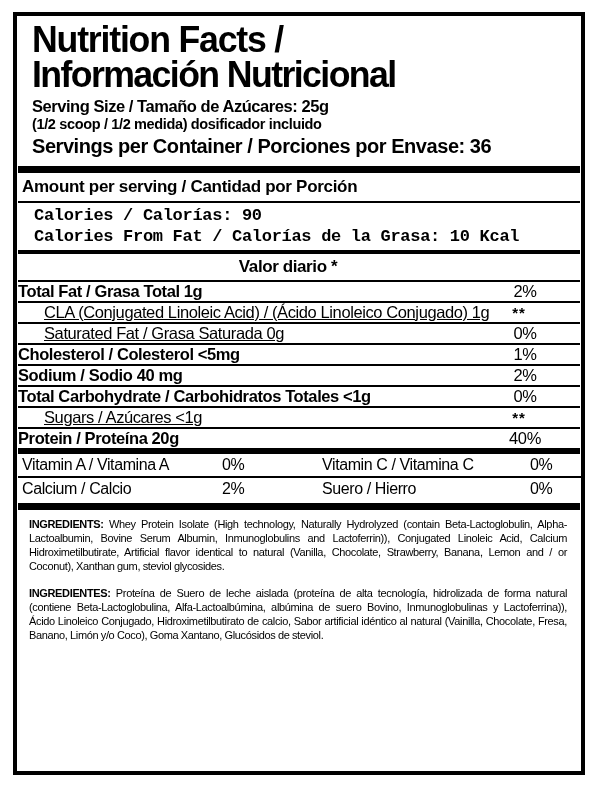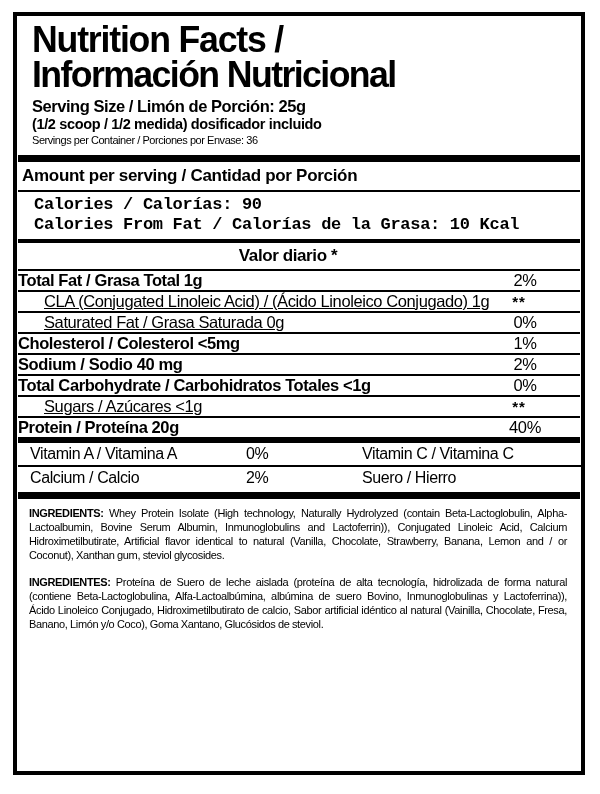--- a/index.html
+++ b/index.html
@@ -57,22 +57,22 @@
     white-space: nowrap;
   }
   .serving-sub {
     font-weight: bold;
     font-size: 14.5px;
     line-height: 1.24;
     letter-spacing: -0.35px;
     white-space: nowrap;
   }
   .serving-line2 {
-    font-weight: normal;
-    font-size: 11px;
+    font-weight: bold;
+    font-size: 20px;
     line-height: 1.26;
     letter-spacing: -0.45px;
     white-space: nowrap;
   }
 
   
   .rule-thick {
     height: 7px;
     background: #000000;
     margin: 3px 0 0 0;
@@ -150,21 +150,21 @@
     padding-right: 12px;
   }
 
   
   .vit-table {
     width: 100%;
     border-collapse: collapse;
     table-layout: fixed;
   }
   .vit-table td {
-    padding: 2px 12px;
+    padding: 2px 4px;
     font-size: 16px;
     letter-spacing: -0.4px;
     white-space: nowrap;
     vertical-align: baseline;
   }
   .vit-name-1 { padding-left: 16px; width: 192px; }
   .vit-val-1  { width: 92px; }
   .vit-name-2 { width: 200px; }
   .vit-val-2  { width: 80px; }
 
@@ -187,21 +187,21 @@
 </style>
 </head>
 <body>
 
 <div class="label-frame">
   <div class="inner">
 
     <div class="title-block">
       <div class="title-line">Nutrition Facts /</div>
       <div class="title-line two">Información Nutricional</div>
-      <div class="serving-line">Serving Size / Limón de Porción: 25g</div>
+      <div class="serving-line">Serving Size / Tamaño de Azúcares: 25g</div>
       <div class="serving-sub">(1/2 scoop / 1/2 medida) dosificador incluido</div>
       <div class="serving-line2">Servings per Container / Porciones por Envase: 36</div>
     </div>
 
     <div class="rule-thick"></div>
 
     <div class="amount-row">Amount per serving / Cantidad por Porción</div>
 
     <div class="rule-thin"></div>
 

